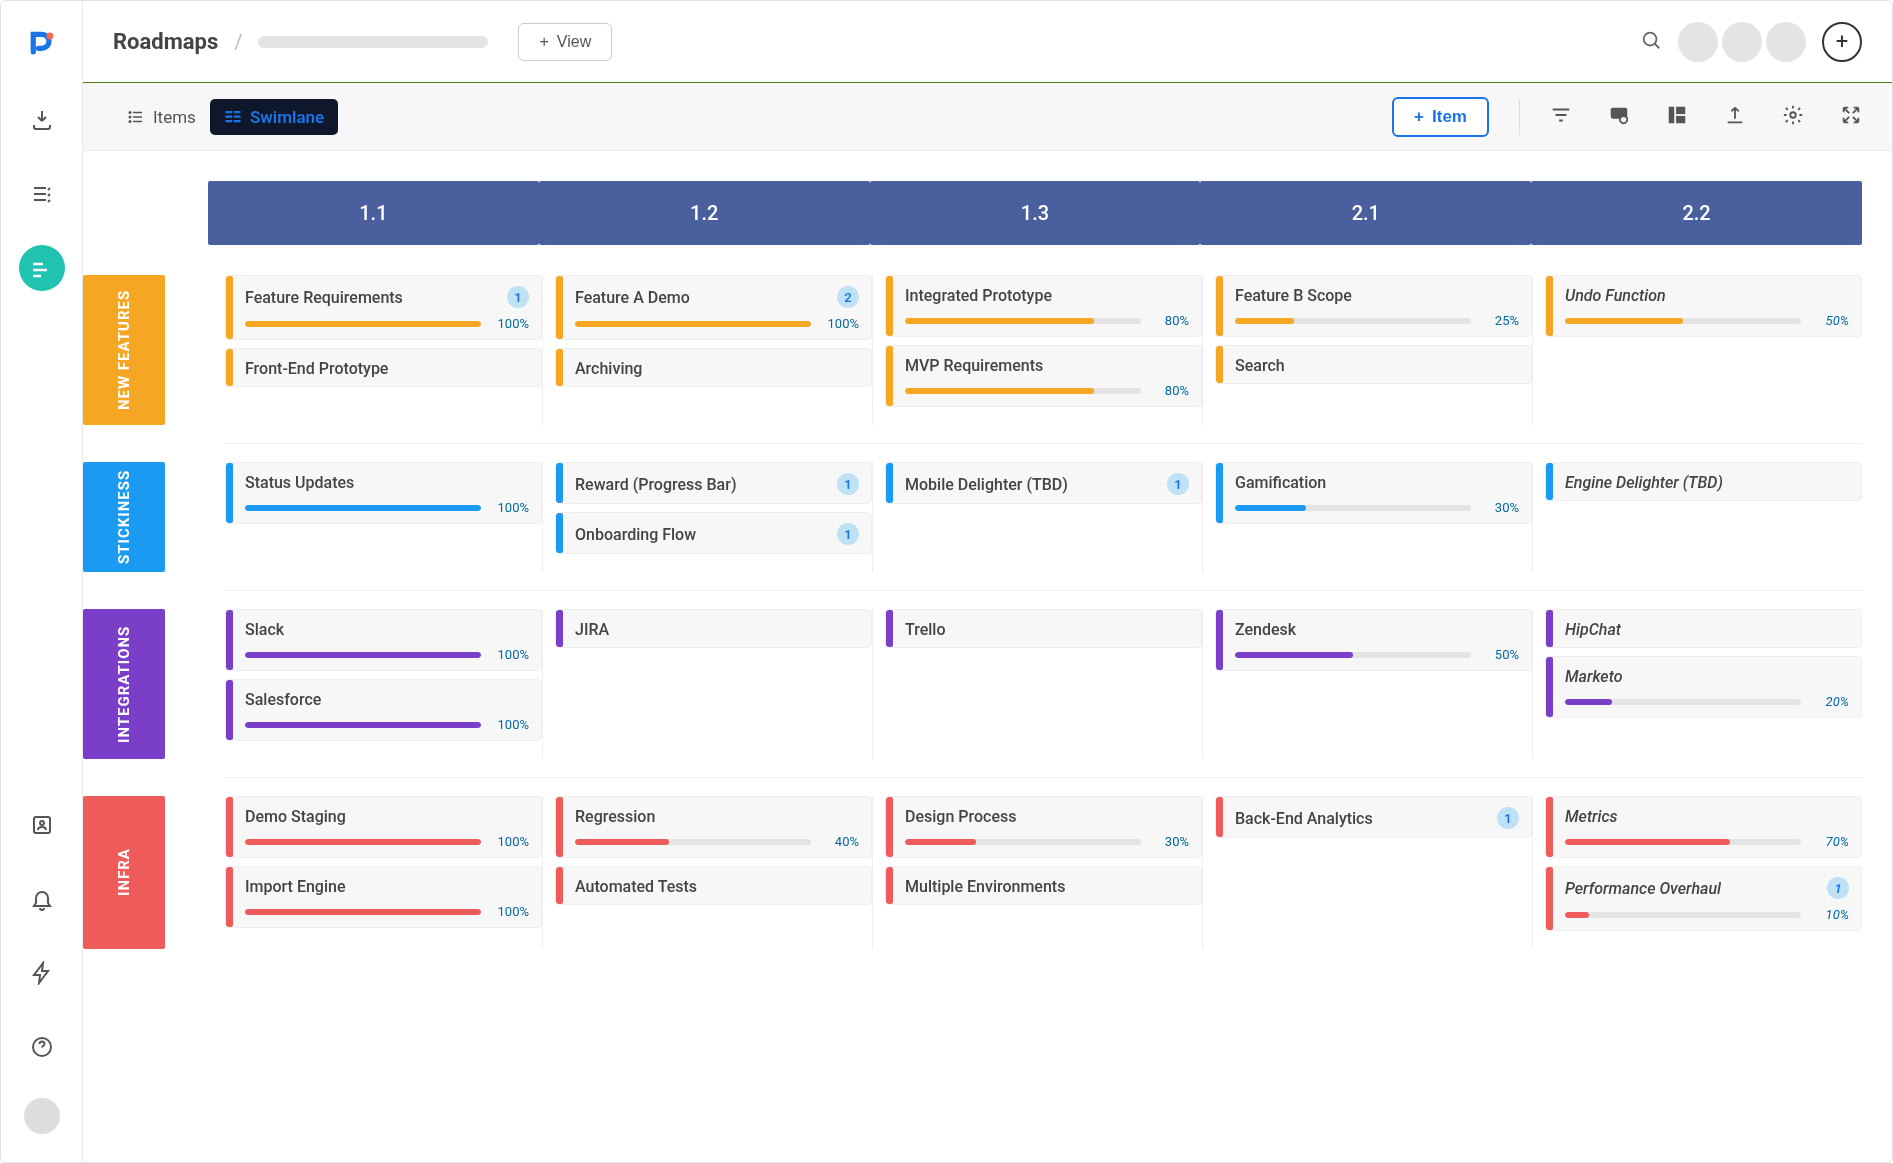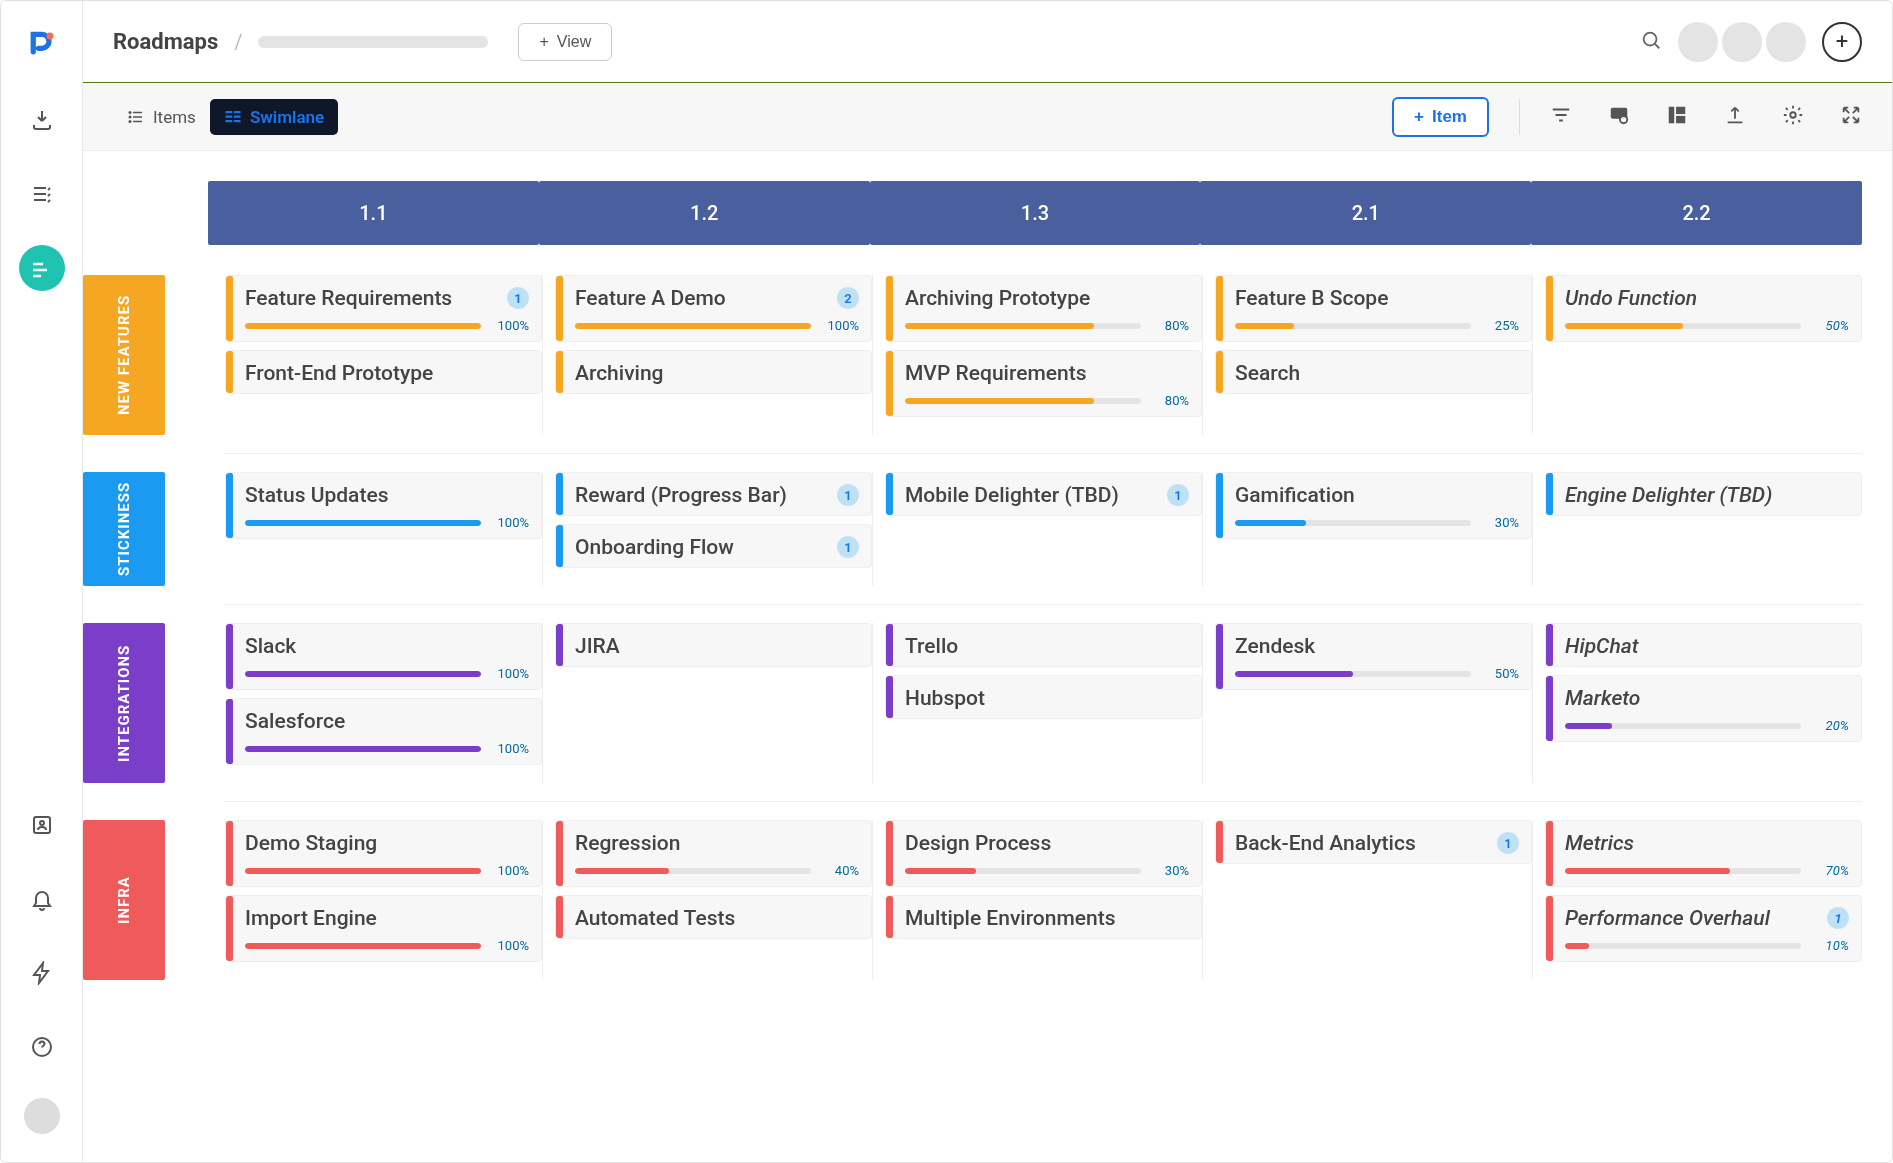--- a/index.html
+++ b/index.html
@@ -50,21 +50,21 @@
 .lane-label { position: absolute; left: -110px; top: 0; bottom: 0; width: 82px; display: flex; align-items: center; justify-content: center; color: #fff; font-weight: 700; font-size: 15px; letter-spacing: 1px; writing-mode: vertical-rl; transform: rotate(180deg); border-radius: 2px; }
 .lane-cells { display: flex; gap: 12px; flex: 1; margin-left: 32px; }
 .cell { flex: 1; min-height: 100px; padding: 0 0 10px 0; border-right: 1px solid #eee; }
 .cell:last-child { border-right: none; font-style: italic; }
 .lane-divider { border-bottom: 1px solid #eee; margin-left: 32px; margin-bottom: 18px; }
 
 .card { background: #f7f7f7; border: 1px solid #eee; border-radius: 4px; margin-bottom: 8px; display: flex; padding: 0; overflow: hidden; cursor: pointer; }
 .card-stripe { width: 7px; flex-shrink: 0; border-radius: 2px; }
 .card-body { flex: 1; padding: 10px 12px 8px 12px; }
 .card-top { display: flex; align-items: center; justify-content: space-between; }
-.card-title { font-size: 21px; color: #444; font-weight: 500; text-align: right; }
+.card-title { font-size: 16px; color: #444; font-weight: 500; text-align: right; }
 .card-badge { background: #bfe1f6; color: #1a73e8; border-radius: 50%; width: 22px; height: 22px; display: flex; align-items: center; justify-content: center; font-size: 13px; font-weight: 600; }
 .card-progress-row { display: flex; align-items: center; gap: 10px; margin-top: 8px; }
 .progress-bar { flex: 1; height: 6px; background: #e4e4e4; border-radius: 3px; overflow: hidden; }
 .progress-fill { height: 100%; border-radius: 3px; }
 .progress-label { font-size: 13px; color: #0369a1; min-width: 38px; text-align: right; }
 
 
 .c-orange { background: #f5a623; }
 .c-blue { background: #1a9af0; }
 .c-purple { background: #7b3ec9; }
@@ -269,21 +269,21 @@
                       <span class="card-title">Archiving</span>
                     </div>
                   </div>
                 </div>
               </div>
               <div class="cell">
                 <div class="card">
                   <div class="card-stripe c-orange"></div>
                   <div class="card-body">
                     <div class="card-top">
-                      <span class="card-title">Archiving Prototype</span>
+                      <span class="card-title">Integrated Prototype</span>
                     </div>
                     <div class="card-progress-row">
                       <div class="progress-bar">
                         <div class="progress-fill c-orange" style="width: 80%;"></div>
                       </div>
                       <span class="progress-label">80%</span>
                     </div>
                   </div>
                 </div>
                 <div class="card">
@@ -468,28 +468,20 @@
               </div>
               <div class="cell">
                 <div class="card">
                   <div class="card-stripe c-purple"></div>
                   <div class="card-body">
                     <div class="card-top">
                       <span class="card-title">Trello</span>
                     </div>
                   </div>
                 </div>
-                <div class="card">
-                  <div class="card-stripe c-purple"></div>
-                  <div class="card-body">
-                    <div class="card-top">
-                      <span class="card-title">Hubspot</span>
-                    </div>
-                  </div>
-                </div>
               </div>
               <div class="cell">
                 <div class="card">
                   <div class="card-stripe c-purple"></div>
                   <div class="card-body">
                     <div class="card-top">
                       <span class="card-title">Zendesk</span>
                     </div>
                     <div class="card-progress-row">
                       <div class="progress-bar">

